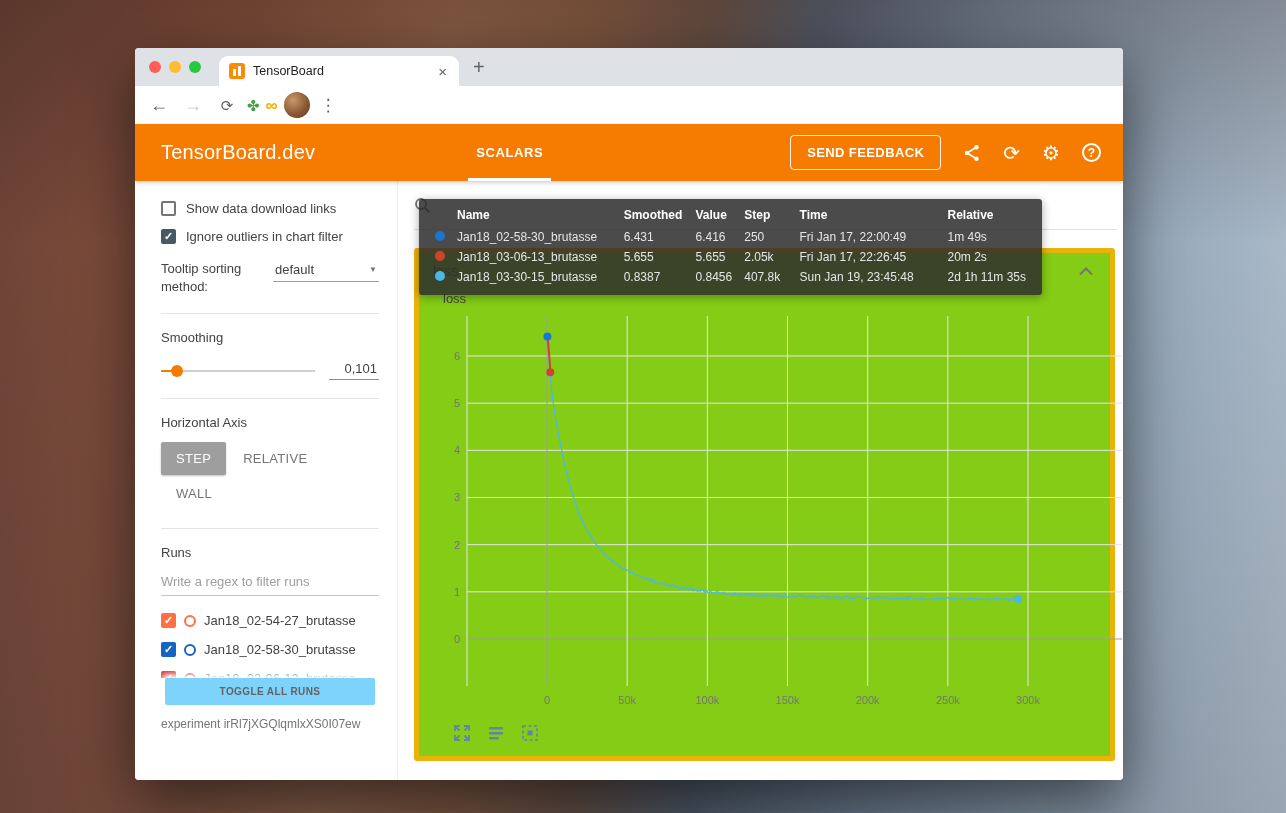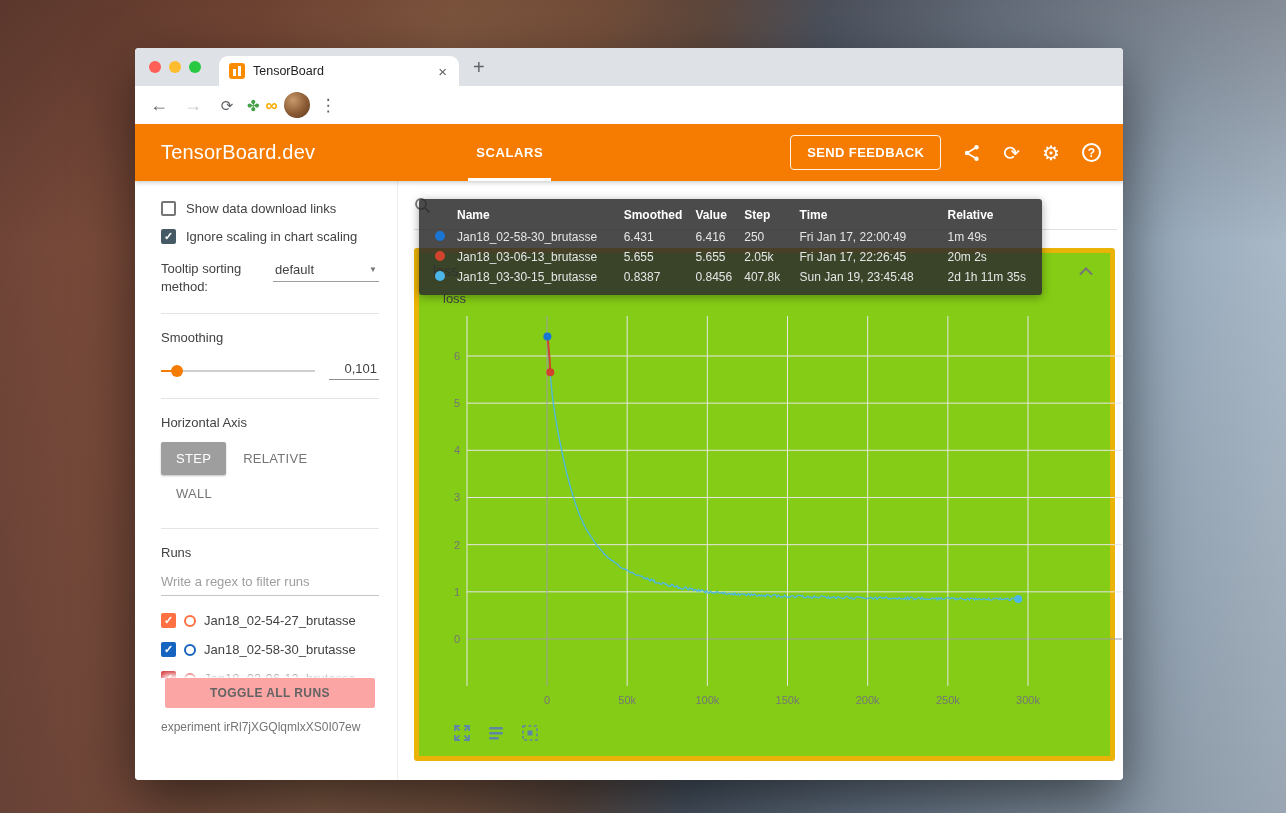--- a/index.html
+++ b/index.html
@@ -91,22 +91,22 @@
   .axis-btn.active{background:#9e9e9e;color:#fff;box-shadow:0 1px 2px rgba(0,0,0,.25);}
   .runs-filter{width:100%;border:none;border-bottom:1px solid #c4c4c4;font-size:13px;color:#424242;
     padding:4px 0 6px;margin-top:10px;font-family:inherit;background:none;}
   .runs-filter::placeholder{color:#9e9e9e;}
   .runs-list{margin-top:10px;height:72px;overflow:hidden;}
   .run-row{display:flex;align-items:center;gap:8px;height:29px;white-space:nowrap;overflow:hidden;}
   .run-cb{width:15px;height:15px;border-radius:2px;flex:none;display:flex;align-items:center;
     justify-content:center;font-size:11px;font-weight:bold;color:#fff;cursor:default;}
   .run-radio{width:12px;height:12px;border-radius:50%;border:2px solid;flex:none;background:#fff;cursor:default;}
   .run-name{font-size:13px;color:#424242;overflow:hidden;}
-  .toggle-all{display:block;width:96%;margin:0 auto;background:#fca5a5;border:none;border-radius:2px;
-    color:#636363;font-size:12px;font-weight:bold;letter-spacing:.4px;padding:8px 0;cursor:default;
+  .toggle-all{display:block;width:96%;margin:0 auto;background:#7dd3fc;border:none;border-radius:2px;
+    color:#636363;font-size:10px;font-weight:bold;letter-spacing:.4px;padding:8px 0;cursor:default;
     font-family:inherit;position:relative;z-index:2;box-shadow:0 0 6px 4px #fff;}
   .experiment{font-size:12px;color:#757575;margin-top:12px;white-space:nowrap;}
 
   
   .main{flex:1;position:relative;padding:0 6px 0 16px;min-width:0;}
   .filter-row{height:49px;display:flex;align-items:center;gap:10px;border-bottom:1px solid #e0e0e0;}
   .filter-input{border:none;outline:none;flex:1;font-size:14px;color:#424242;font-family:inherit;background:none;}
   .filter-input::placeholder{color:#9e9e9e;}
 
   .card{margin:18px 2px 8px 0;border:5px solid #eab308;border-radius:3px;background:#84cc16;position:relative;}
@@ -185,21 +185,21 @@
 
   <div class="content">
 
     <aside class="sidebar">
       <div class="cb-row">
         <span class="cb"></span>
         <span class="cb-label">Show data download links</span>
       </div>
       <div class="cb-row">
         <span class="cb checked">✓</span>
-        <span class="cb-label">Ignore scaling in chart scaling</span>
+        <span class="cb-label">Ignore outliers in chart filter</span>
       </div>
       <div class="sorting-row">
         <span class="sorting-label">Tooltip sorting method:</span>
         <div class="dropdown">
           <span>default</span>
           <span class="caret">▼</span>
         </div>
       </div>
       <hr class="sb-divider">
       <div>Smoothing</div>

